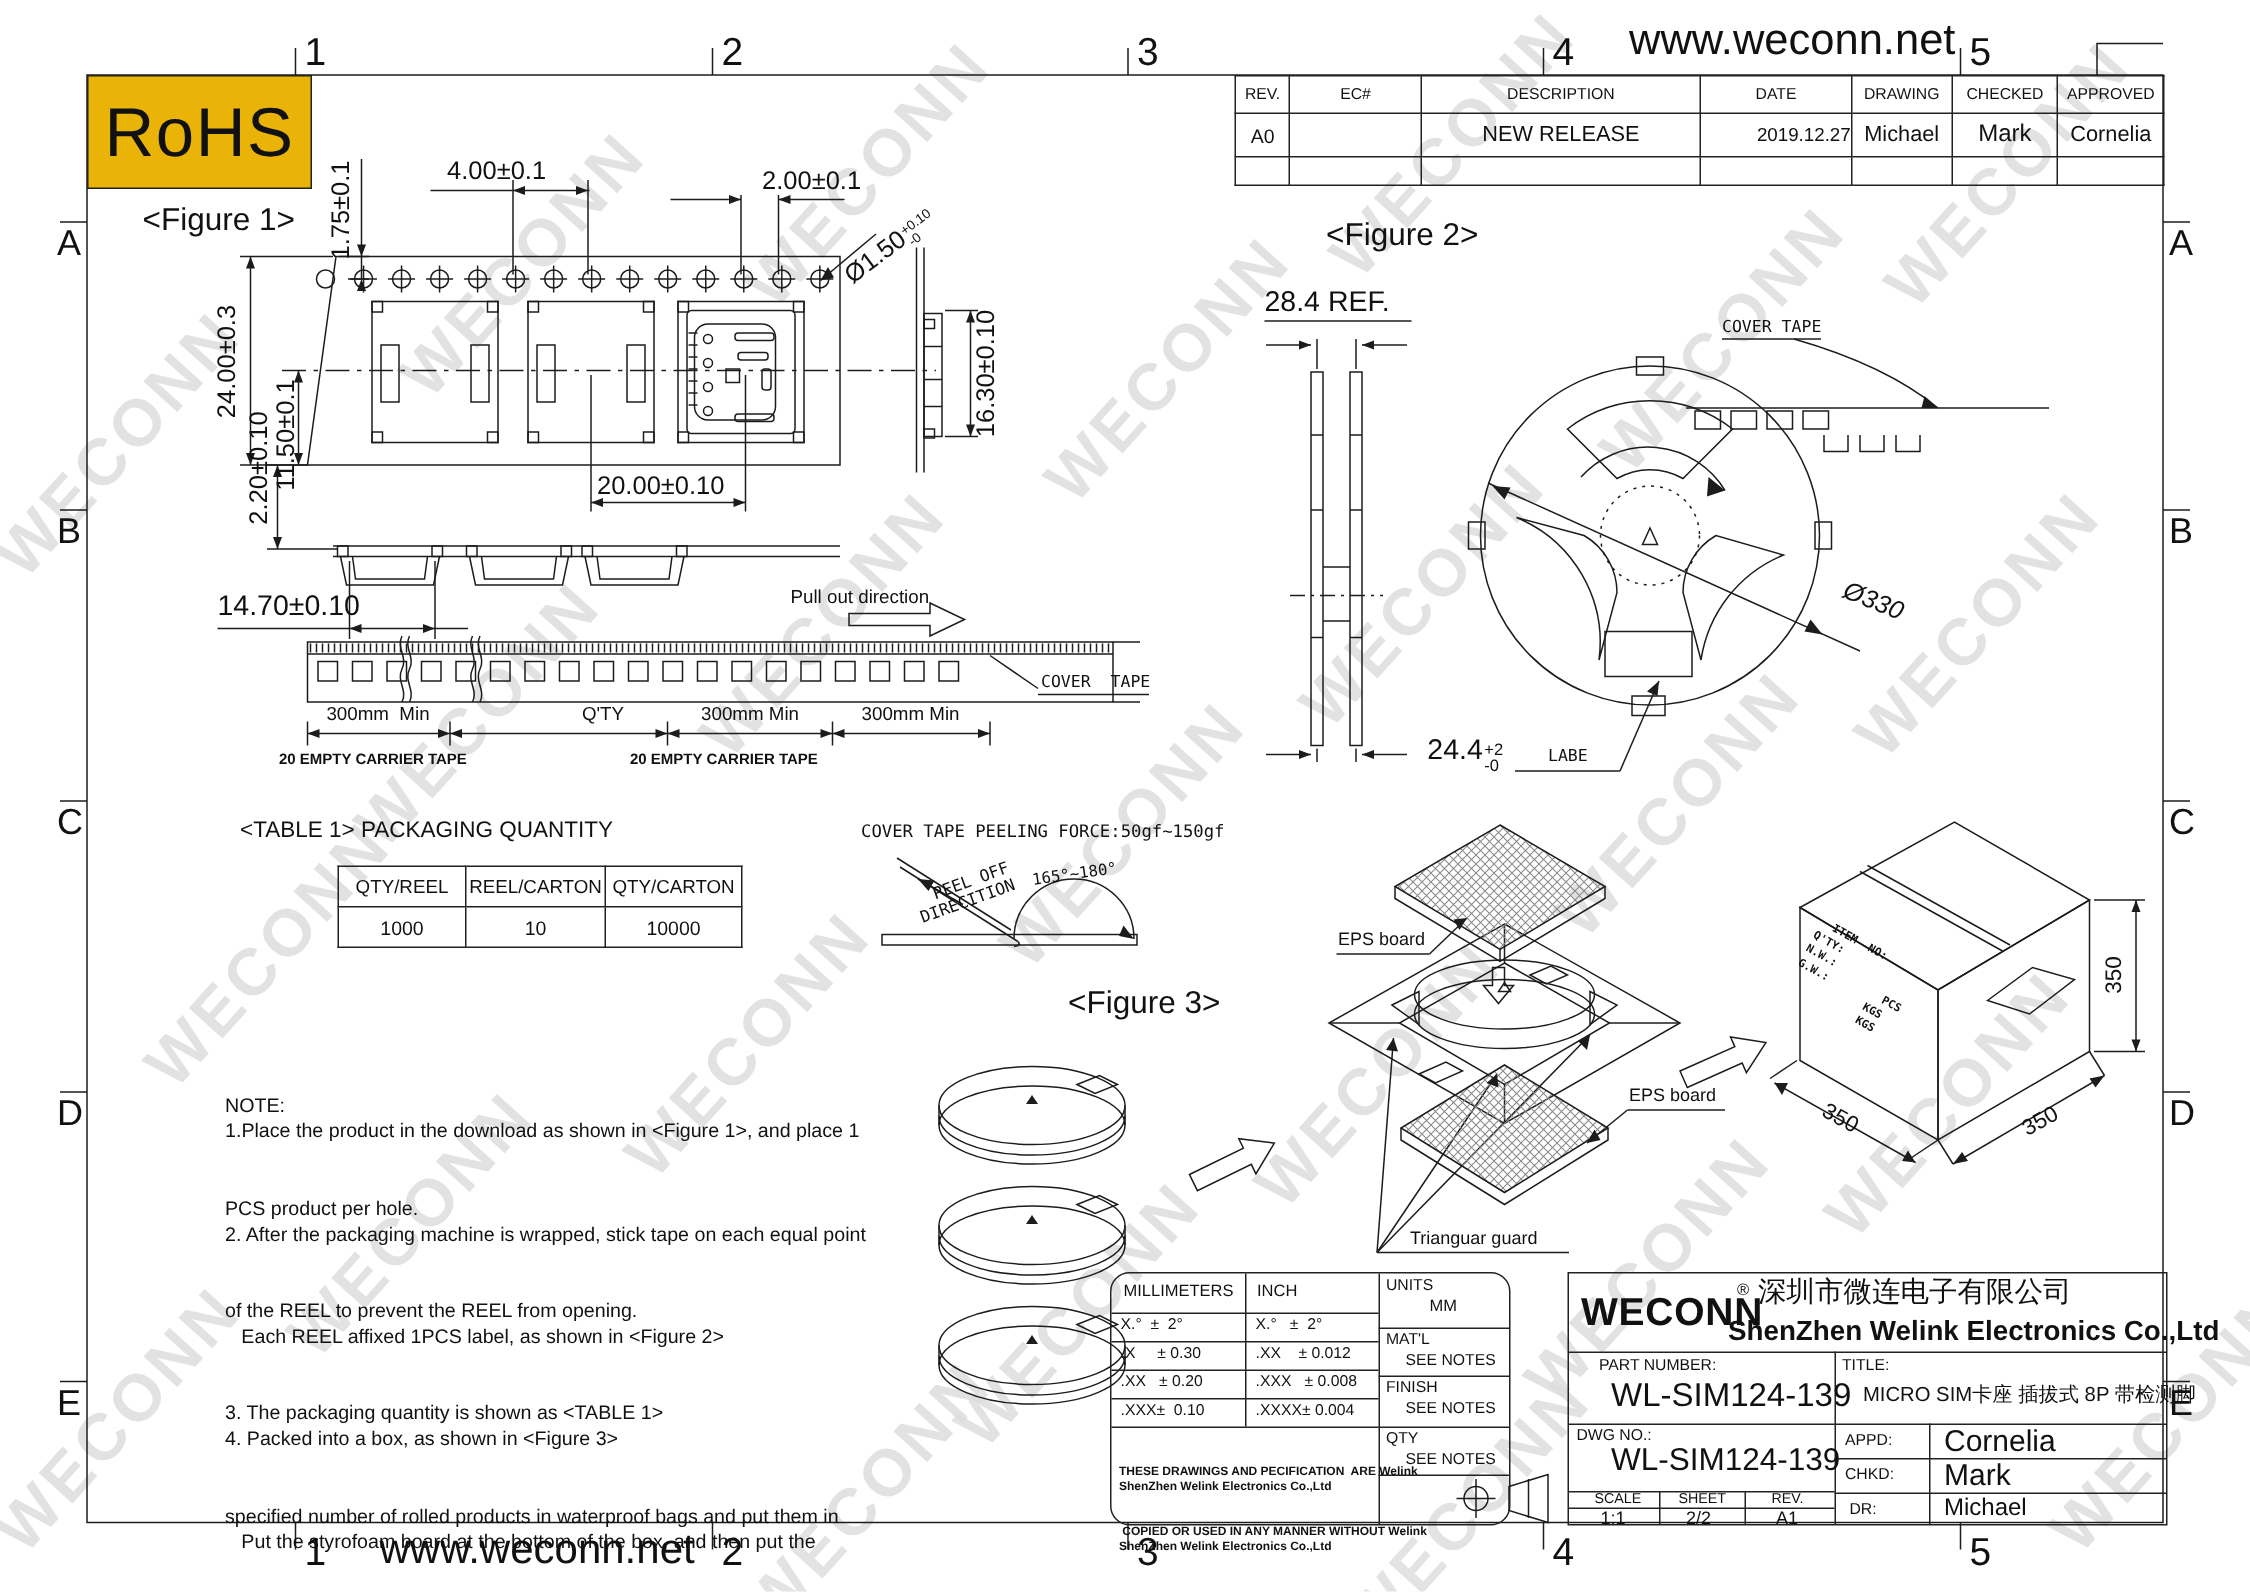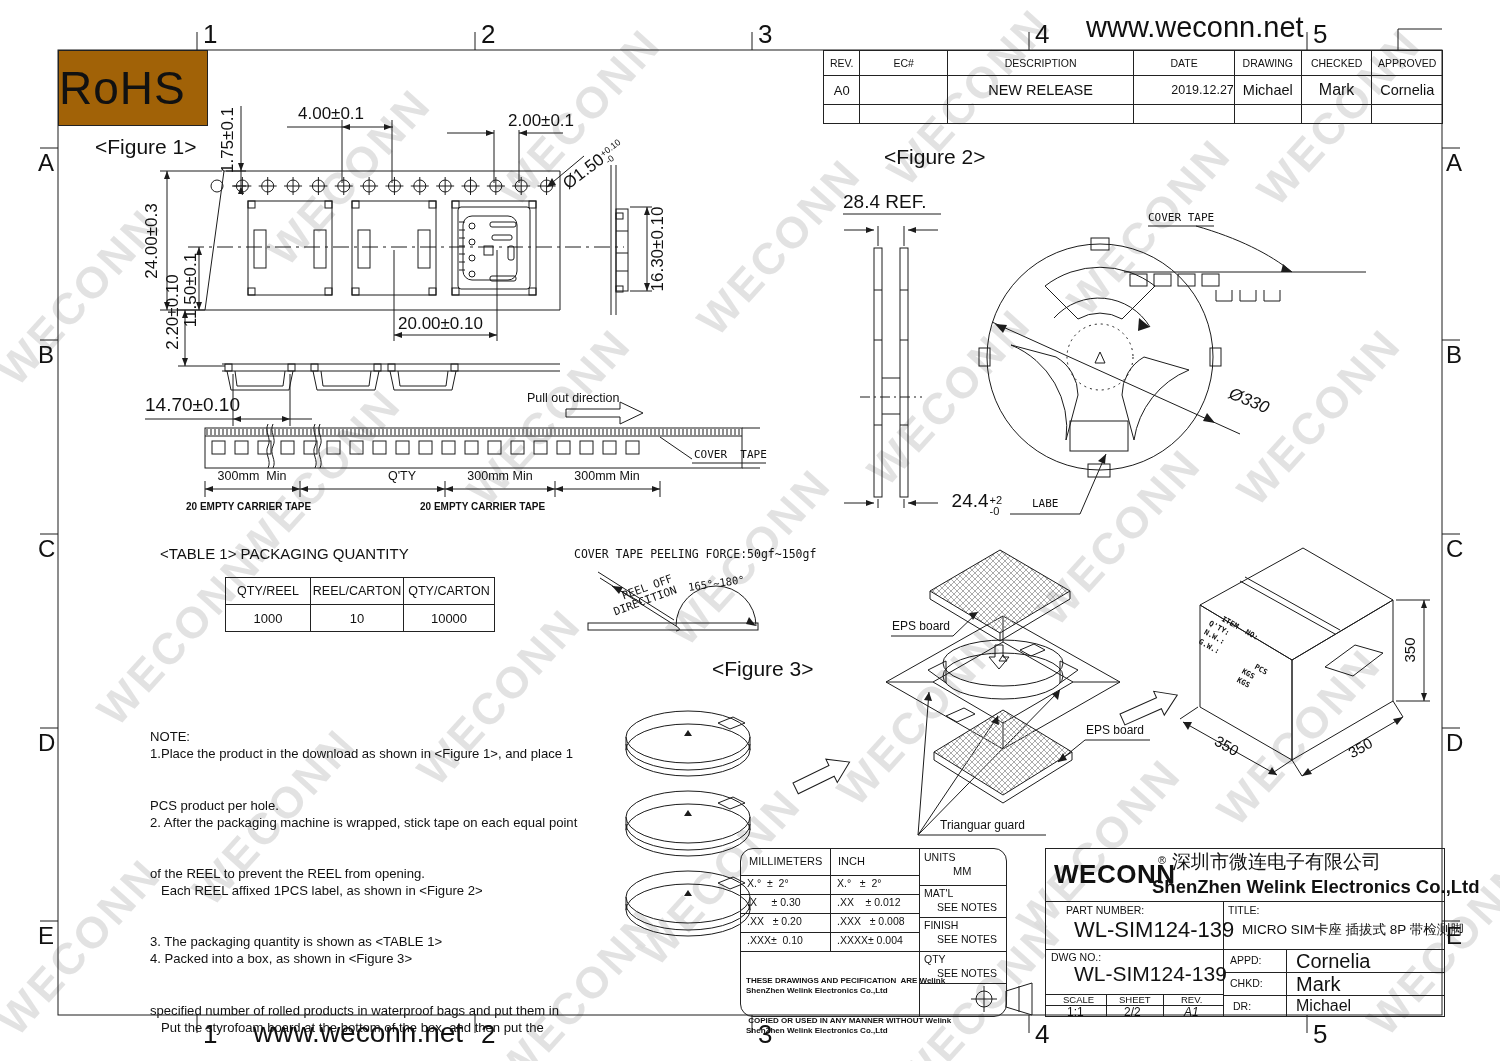--- a/index.html
+++ b/index.html
@@ -609,21 +609,21 @@
 <div class="t" style="left:38px;top:342px;font-size:24px;">B</div>
 <div class="t" style="left:38px;top:536px;font-size:24px;">C</div>
 <div class="t" style="left:38px;top:730px;font-size:24px;">D</div>
 <div class="t" style="left:38px;top:923px;font-size:24px;">E</div>
 <div class="t" style="left:1446px;top:150px;font-size:24px;">A</div>
 <div class="t" style="left:1446px;top:342px;font-size:24px;">B</div>
 <div class="t" style="left:1446px;top:536px;font-size:24px;">C</div>
 <div class="t" style="left:1446px;top:730px;font-size:24px;">D</div>
 <div class="t" style="left:1446px;top:923px;font-size:24px;">E</div>
 
-<div class="blk" style="left:58px;top:50px;width:148px;height:74px;display:flex;align-items:center;justify-content:flex-start;background:#a16207;">
+<div class="blk" style="left:58px;top:50px;width:148px;height:74px;display:flex;align-items:center;justify-content:center;background:#eab308;">
   <span class="bt" style="position:static;font-size:46px;letter-spacing:1px;">RoHS</span>
 </div>
 
 <table class="grid" style="left:823px;top:50px;width:620px;">
   <tbody>
       <tr style="height:25px;font-size:10.5px;">
     <th style="width:37px;">REV.</th>
     <th style="width:95px;">EC#</th>
     <th style="width:200px;">DESCRIPTION</th>
     <th style="width:77px;">DATE</th>
@@ -787,20 +787,20 @@
   <div class="bt" style="left:28px;top:69px;font-size:22px;">WL-SIM124-139</div>
   <div class="bt" style="left:182px;top:56px;font-size:10.5px;">TITLE:</div>
   <div class="bt" style="left:196px;top:74px;font-size:13.5px;">MICRO SIM卡座 插拔式 8P 带检测脚</div>
   <div class="bt" style="left:5px;top:103px;font-size:10.5px;">DWG NO.:</div>
   <div class="bt" style="left:28px;top:114px;font-size:21px;">WL-SIM124-139</div>
   <div class="bt" style="left:17px;top:146px;font-size:9.5px;">SCALE</div>
   <div class="bt" style="left:73px;top:146px;font-size:9.5px;">SHEET</div>
   <div class="bt" style="left:135px;top:146px;font-size:9.5px;">REV.</div>
   <div class="bt" style="left:21px;top:157px;font-size:12px;">1:1</div>
   <div class="bt" style="left:78px;top:157px;font-size:12px;">2/2</div>
-  <div class="bt" style="left:138px;top:157px;font-size:12px;font-style:italic;">A1</div>
+  <div class="bt" style="left:138px;top:157px;font-size:12px;">A1</div>
   <div class="bt" style="left:184px;top:106px;font-size:10.5px;">APPD:</div>
   <div class="bt" style="left:250px;top:102px;font-size:20px;">Cornelia</div>
   <div class="bt" style="left:184px;top:129px;font-size:10.5px;">CHKD:</div>
   <div class="bt" style="left:250px;top:125px;font-size:20px;">Mark</div>
   <div class="bt" style="left:187px;top:152px;font-size:10.5px;">DR:</div>
   <div class="bt" style="left:250px;top:149px;font-size:16px;">Michael</div>
 </div>
 
 </body></html>

